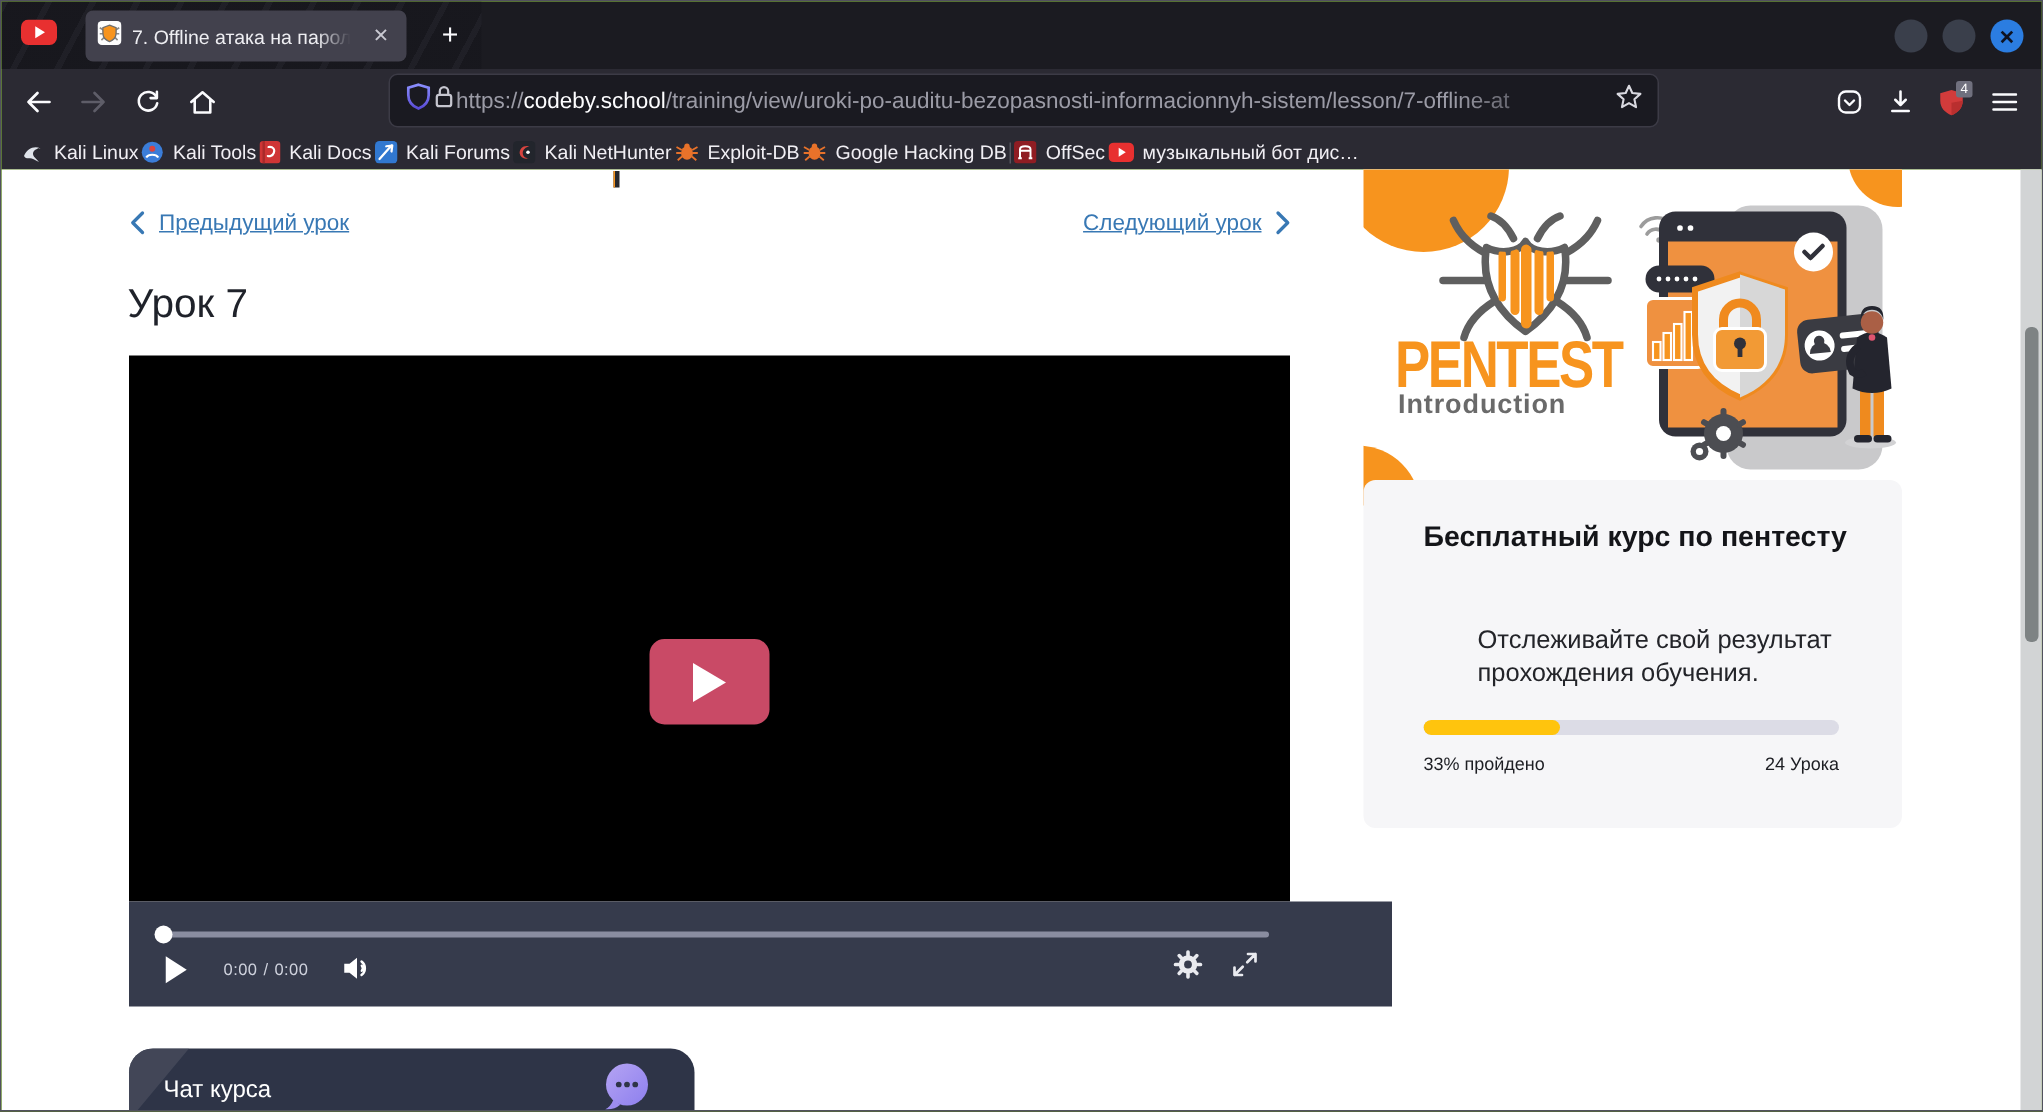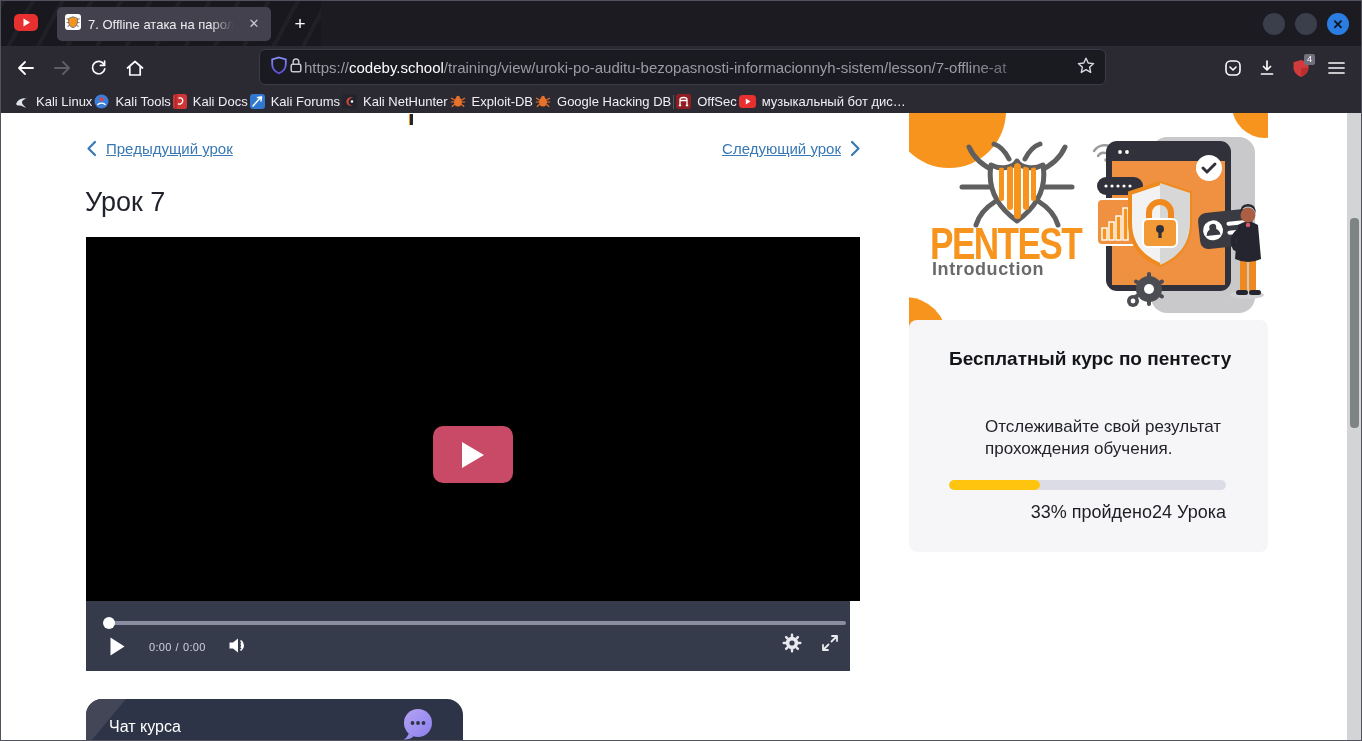--- a/index.html
+++ b/index.html
@@ -51,21 +51,21 @@
   .lesson-link { position:absolute; top:27px; display:flex; align-items:center; gap:9px; }
   .lesson-link a { color:#3878b4; font-size:15px; text-decoration:underline; }
   .prev-link { left:85px; } .next-link { right:502px;align-items:center; }
 
   .lesson-title { position:absolute; left:84px; top:74px; font-size:27px; font-weight:500; color:#1f222a; }
 
   .player { position:absolute; left:85px; top:124px; width:774px; height:434px; }
   .video { position:absolute; left:0; top:0; width:774px; height:364px; background:#000; }
   .bigplay { position:absolute; left:347px; top:189px; width:80px; height:57px; background:#c94a66; border-radius:10px;
              display:flex; align-items:center; justify-content:center; }
-  .controls { position:absolute; left:0; top:364px; width:764px; height:70px; background:#363b4c; }
+  .controls { position:absolute; left:0; top:364px; width:842px; height:70px; background:#363b4c; }
   .seek-track { position:absolute; left:19px; top:20px; width:741px; height:4px; background:#8a8da0; border-radius:2px; }
   .seek-dot { position:absolute; left:-2px; top:-4px; width:12px; height:12px; border-radius:50%; background:#fff; }
   .time { position:absolute; left:63px; top:40px; font-size:11px; color:#ced1dc; letter-spacing:.3px; }
   .time span { margin-right:4px; }
   .ctl { position:absolute; display:flex; align-items:center; justify-content:center; }
 
   .chat { position:absolute; left:85px; top:586px; width:377px; height:43px; background:#2e3447;
           border-radius:16px 16px 0 0; overflow:hidden; }
   .chat-corner { position:absolute; left:0; top:0; width:0; height:0;
                  border-left:40px solid #454a5a; border-bottom:48px solid transparent; opacity:.85; }
@@ -82,22 +82,22 @@
            letter-spacing:-2px; transform:scaleX(.8); transform-origin:left; white-space:nowrap; }
   .brand-sub { position:absolute; left:23px; top:146px; font-size:18px; font-weight:bold; color:#6a6a6a; letter-spacing:.6px; }
   .logo-svg { position:absolute; left:45px; top:26px; }
   .illu-svg { position:absolute; left:180px; top:14px; }
 
   .card { position:absolute; left:908px; top:207px; width:359px; height:232px; background:#f6f6f8; border-radius:8px; }
   .card-title { position:absolute; left:40px; top:26px; width:290px; font-size:19px; font-weight:bold; color:#141519; line-height:26px; }
   .card-desc { position:absolute; left:40px; top:96px; width:300px; font-size:17px; color:#232429; line-height:22px;margin-left:36px; }
   .pbar { position:absolute; left:40px; top:160px; width:277px; height:10px; background:#dcdce6; border-radius:5px; overflow:hidden; }
   .pfill { height:10px; background:#ffc40d; border-radius:5px; }
-  .plabels { position:absolute; left:40px; top:182px; width:277px; display:flex; justify-content:flex-end;
-             font-size:18px; color:#1d1e23; }
+  .plabels { position:absolute; left:40px; top:182px; width:277px; display:flex; justify-content:space-between;
+             font-size:12px; color:#1d1e23; }
 
   
   .sb-track { position:absolute; left:1346px; top:0; width:16px; height:629px; background:#d2d4d5; }
   .sb-thumb { position:absolute; left:3px; top:105px; width:9px; height:210px; background:#7e8384; border-radius:4px; }
 </style>
 </head>
 <body>
 
 <div class="window">
 

